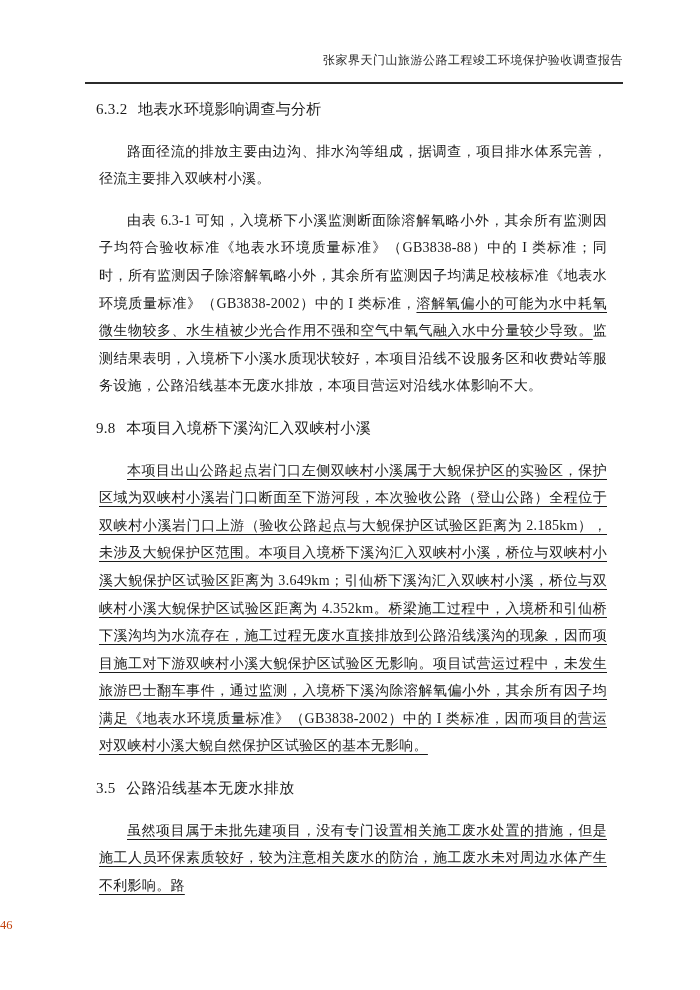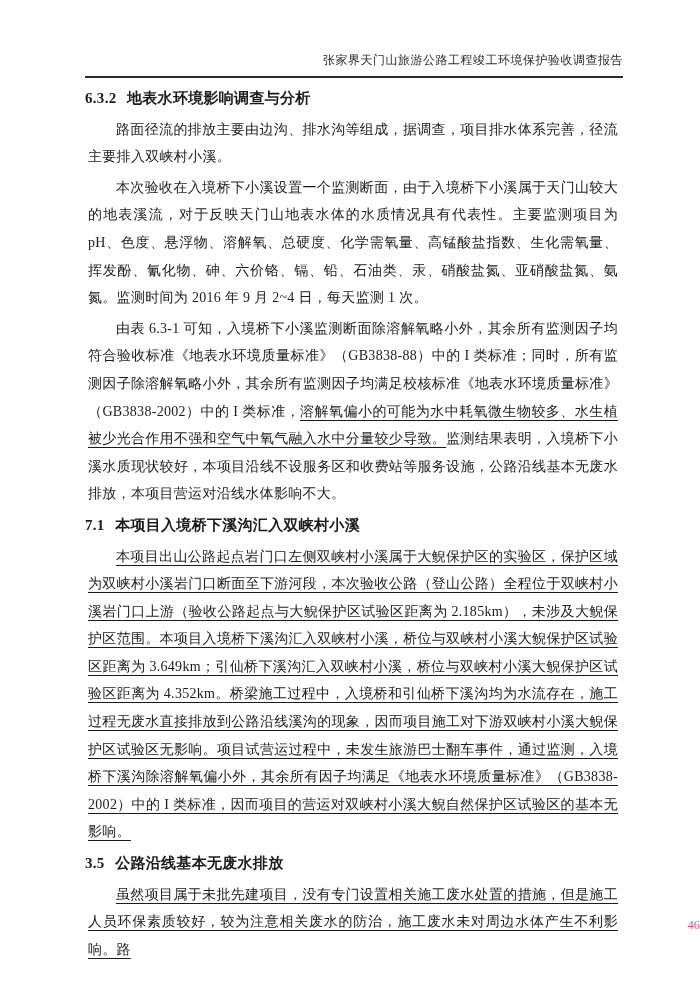--- a/index.html
+++ b/index.html
@@ -19,77 +19,76 @@
   .header {
     position: absolute;
     top: 52px;
     left: 85px;
     width: 538px;
     text-align: right;
     font-size: 12px;
     letter-spacing: 0.5px;
     color: #2b2b2b;
     border-bottom: 2px solid #2b2b2b;
-    padding-bottom: 7px;
+    padding-bottom: 13px;
   }
   .content {
     position: absolute;
     top: 84px;
     left: 85px;
     width: 536px;
     font-size: 14px;
     line-height: 27.6px;
   }
   .content p {
-    margin: 3px;
+    margin: 14px;
     text-align: justify;
     text-align-last: left;
     text-indent: 2em;
     letter-spacing: 0.3px;
   }
   .content h2 {
-    margin: 0;
+    margin: 11px;
     font-size: 15px;
     line-height: 27.6px;
-    font-weight: bold;
+    font-weight: normal;
     font-family: "Liberation Sans", "DejaVu Sans", sans-serif;
     letter-spacing: 0.3px;
   }
   .content h2 .hnum {
     margin-right: 0.7em;
     font-family: "Liberation Serif", "DejaVu Serif", serif;
   }
   .content u {
     text-decoration: underline;
     text-underline-offset: 4px;
     text-decoration-thickness: 1px;
   }
   .footer {
     position: absolute;
     top: 918px;
     left: 0;
     right: 0;
-    text-align: right;
+    text-align: left;
     font-size: 12.5px;
-    color: #ec4899;
+    color: #c2410c;
   }
 </style>
 </head>
 <body>
 
 <div class="page">
   <div class="header">
     <span>张家界天门山旅游公路工程竣工环境保护验收调查报告</span>
   </div>
   <div class="content">
       <h2><span class="hnum">6.3.2</span><span>地表水环境影响调查与分析</span></h2>
       <p><span>路面径流的排放主要由边沟、排水沟等组成，据调查，项目排水体系完善，径流主要排入双峡村小溪。</span></p>
-      <p><span>本次验收在入境桥下小溪设置一个监测断面，由于入境桥下小溪属于天门山较大的地表溪流，对于反映天门山地表水体的水质情况具有代表性。主要监测项目为 pH、色度、悬浮物、溶解氧、总硬度、化学需氧量、高锰酸盐指数、生化需氧量、挥发酚、氰化物、砷、六价铬、镉、铅、石油类、汞、硝酸盐氮、亚硝酸盐氮、氨氮。监测时间为 2016 年 9 月 2~4 日，每天监测 1 次。</span></p>
       <p><span>由表 6.3-1 可知，入境桥下小溪监测断面除溶解氧略小外，其余所有监测因子均符合验收标准《地表水环境质量标准》（GB3838-88）中的 I 类标准；同时，所有监测因子除溶解氧略小外，其余所有监测因子均满足校核标准《地表水环境质量标准》（GB3838-2002）中的 I 类标准，</span><u>溶解氧偏小的可能为水中耗氧微生物较多、水生植被少光合作用不强和空气中氧气融入水中分量较少导致。</u><span>监测结果表明，入境桥下小溪水质现状较好，本项目沿线不设服务区和收费站等服务设施，公路沿线基本无废水排放，本项目营运对沿线水体影响不大。</span></p>
-      <h2><span class="hnum">7.1</span><span>本项目入境桥下溪沟汇入双峡村小溪</span></h2>
+      <h2><span class="hnum">9.8</span><span>本项目入境桥下溪沟汇入双峡村小溪</span></h2>
       <p><u>本项目出山公路起点岩门口左侧双峡村小溪属于大鲵保护区的实验区，保护区域为双峡村小溪岩门口断面至下游河段，本次验收公路（登山公路）全程位于双峡村小溪岩门口上游（验收公路起点与大鲵保护区试验区距离为 2.185km），未涉及大鲵保护区范围。本项目入境桥下溪沟汇入双峡村小溪，桥位与双峡村小溪大鲵保护区试验区距离为 3.649km；引仙桥下溪沟汇入双峡村小溪，桥位与双峡村小溪大鲵保护区试验区距离为 4.352km。桥梁施工过程中，入境桥和引仙桥下溪沟均为水流存在，施工过程无废水直接排放到公路沿线溪沟的现象，因而项目施工对下游双峡村小溪大鲵保护区试验区无影响。项目试营运过程中，未发生旅游巴士翻车事件，通过监测，入境桥下溪沟除溶解氧偏小外，其余所有因子均满足《地表水环境质量标准》（GB3838-2002）中的 I 类标准，因而项目的营运对双峡村小溪大鲵自然保护区试验区的基本无影响。</u></p>
       <h2><span class="hnum">3.5</span><span>公路沿线基本无废水排放</span></h2>
       <p><u>虽然项目属于未批先建项目，没有专门设置相关施工废水处置的措施，但是施工人员环保素质较好，较为注意相关废水的防治，施工废水未对周边水体产生不利影响。路</u></p>
     </div>
   <div class="footer">
     <span>46</span>
   </div>
 </div>
 
 </body></html>

